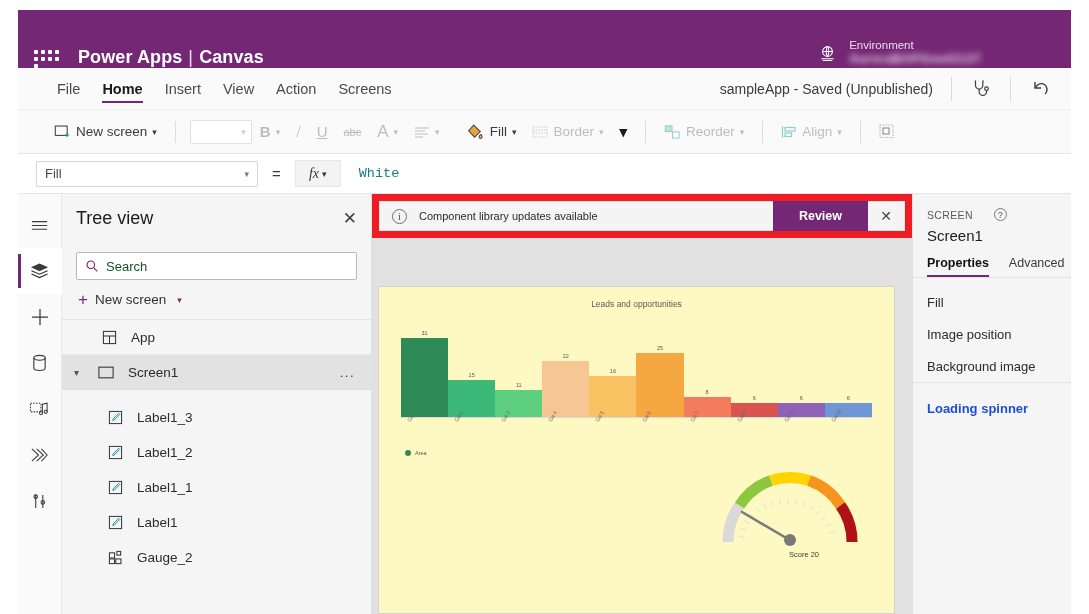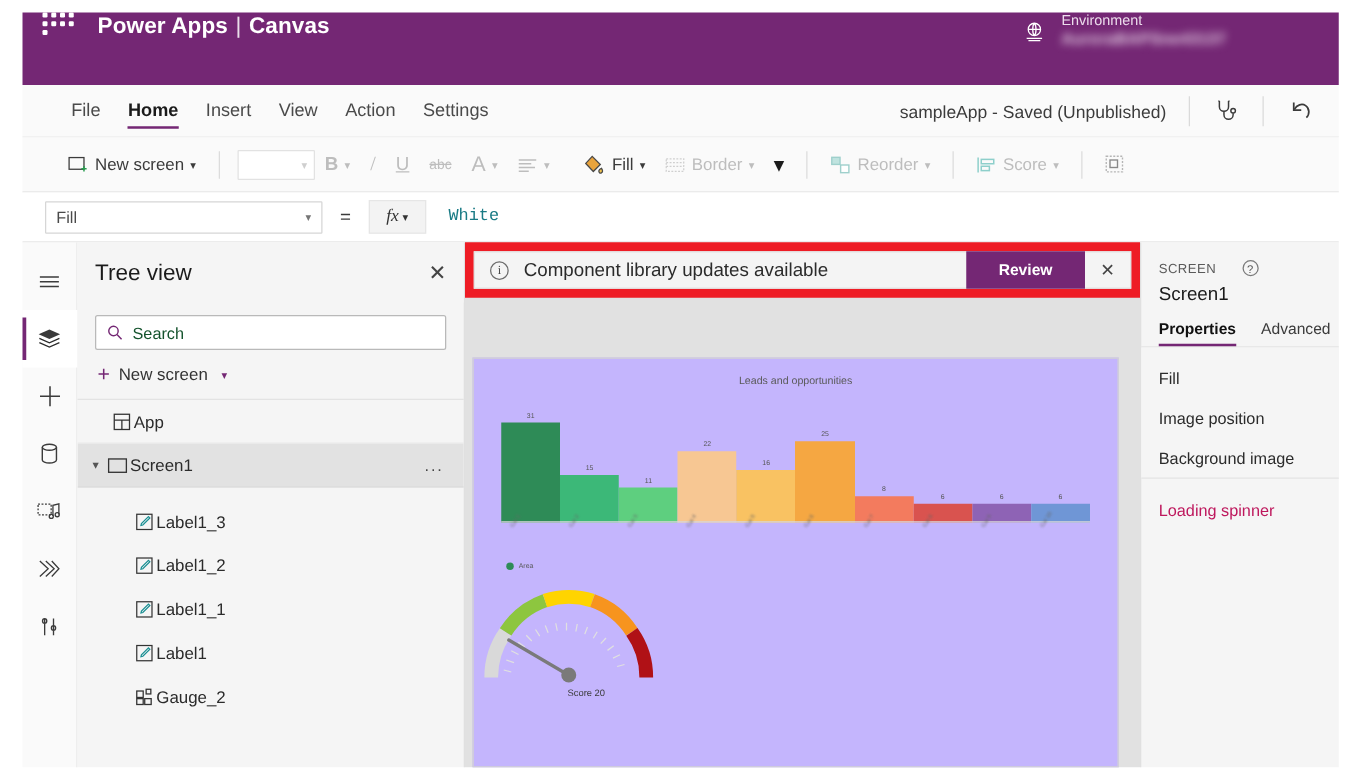--- a/index.html
+++ b/index.html
@@ -7,21 +7,21 @@
     width: 1089px; height: 614px;
     font-family: "Liberation Sans", sans-serif;
     background: #ffffff;
     overflow: hidden;
   }
   .app { position: relative; width: 1089px; height: 614px; background:#ffffff; }
 
   
   .topbar {
     position:absolute; left:18px; top:10px; width:1053px; height:58px;
-    background:#742774; display:flex; align-items:flex-start;
+    background:#742774; display:flex; align-items:flex-end;
   }
   .waffle { width:34px; margin-left:16px; display:flex; flex-wrap:wrap;
             gap:3px; width:26px; }
   .waffle i { display:block; width:4px; height:4px; background:#fff; border-radius:1px; }
   .brand { color:#fff; font-size:18px; font-weight:bold; margin-left:18px; letter-spacing:.1px; }
   .brand .sep { font-weight:300; opacity:.85; margin:0 6px; }
   .brand .sub { font-weight:bold; }
   .env-wrap { margin-left:auto; display:flex; align-items:center; gap:12px; margin-right:90px; }
   .globe-icon { color:#fff; }
   .env-txt { line-height:1.25; }
@@ -137,37 +137,37 @@
     display:flex; align-items:center; gap:7px; padding:0 8px;
   }
   .tv-search .ph { font-size:13px; color:#14532d; }
   .tv-newscreen {
     display:flex; align-items:center; gap:7px; padding:5px 16px 11px 16px;
     font-size:13.5px; color:#333; border-bottom:1px solid #e3e3e3;
   }
   .plus-pur { color:#742774; font-size:17px; line-height:1; }
   .tv-list { flex:1; overflow:hidden; }
   .tv-row {
-    height:35px; display:flex; align-items:center; gap:2px;
+    height:35px; display:flex; align-items:center; gap:14px;
     font-size:13.5px; color:#2b2b2b; padding-left:16px;
     border-bottom:1px solid #e9e9e9;
   }
   .tv-row.screen-row { background:#e2e2e2; padding-left:12px; border-bottom:1px solid #dcdcdc; }
   .tv-row.child { padding-left:46px; border-bottom:none; height:35px;align-items:flex-end; }
   .tv-ellipsis { margin-left:auto; margin-right:16px; color:#444; letter-spacing:1.5px; font-size:13px; }
   .chev { font-size:10px; color:#555; width:10px; }
 
   
   .canvas-area {
     position:absolute; left:372px; top:194px; width:540px; height:420px;
     background:#e1e1e1;
   }
   .canvas-screen {
     position:absolute; left:6px; top:92px; width:517px; height:328px;
-    background:#c4b5fd; border:1px solid #d2d2d2;
+    background:#fef9c3; border:1px solid #d2d2d2;
   }
   .chart-title { text-align:center; font-size:8.5px; color:#5a5a5a; margin-top:12px;
                  filter: blur(.25px); }
   .plot { position:relative; margin:14px 22px 0 22px; height:95px; }
   .bars { position:absolute; left:0; right:0; bottom:0; height:80px;
           display:flex; align-items:flex-end; }
   .bar { flex:1; position:relative; }
   .bar .val {
     position:absolute; bottom:100%; left:0; right:0; text-align:center;
     font-size:5.5px; color:#555; margin-bottom:2px;
@@ -175,40 +175,40 @@
   .axisline { position:absolute; left:0; right:0; bottom:0; height:1px; background:#d8d8d8; }
   .xlabels { position:relative; margin:2px 22px 0 22px; height:28px; display:flex; }
   .xlab {
     flex:1; font-size:4.6px; color:#666; transform:rotate(-58deg);
     transform-origin:left top; white-space:nowrap; filter:blur(.7px);
     margin-left:6px;
   }
   .legend { display:flex; align-items:center; gap:4px; margin-left:26px; margin-top:2px; }
   .legend .dot { width:6px; height:6px; border-radius:50%; background:#2e8b57; }
   .legend .lt { font-size:5.5px; color:#555; }
-  .gauges { display:flex; justify-content:space-between; gap:24px; margin-top:6px; }
+  .gauges { display:flex; justify-content:flex-end; gap:24px; margin-top:6px; }
   .gauge-box { width:180px; text-align:center; }
   .gauge-cap { font-size:7.5px; color:#3b3b3b; margin-top:2px; }
 
   
   .notif-outer {
     position:absolute; left:372px; top:194px; width:540px; height:44px;
     border:2.5px solid #ee1c25; background:#ee1c25;
   }
   .notif {
     position:absolute; left:5px; top:5px; right:5px; bottom:5px;
     background:#f4f4f4; border:1px solid #e2e2e2;
     display:flex; align-items:center; padding-left:12px;
   }
   .notif .info {
     width:15px; height:15px; border:1.2px solid #6b6b6b; border-radius:50%;
     font-size:10px; color:#4a4a4a; display:flex; align-items:center;
     justify-content:center; font-family:"Liberation Serif", serif; flex:0 0 auto;
   }
-  .notif .msg { font-size:15px; color:#2b2b2b; margin-left:12px; }
+  .notif .msg { font-size:11px; color:#2b2b2b; margin-left:12px; }
   .notif .review {
     margin-left:auto; background:#742774; color:#fff; font-size:12.5px;
     font-weight:bold; height:30px; padding:0 26px; display:flex;
     align-items:center; justify-content:center; border:none;
     font-family:"Liberation Sans", sans-serif;
   }
   .notif .xbtn { width:36px; display:flex; align-items:center; justify-content:center;
                  color:#444; font-size:14px; }
 
   
@@ -228,21 +228,21 @@
   .props-name { padding:6px 0 0 14px; font-size:15px; color:#1b1b1b; }
   .props-tabs { display:flex; padding:12px 0 0 14px; border-bottom:1px solid #e3e3e3; }
   .props-tab { font-size:12.5px; color:#3b3b3b; padding-bottom:7px; position:relative; margin-right:20px; }
   .props-tab.active { font-weight:bold; color:#111; }
   .props-tab.active::after {
     content:""; position:absolute; left:0; right:0; bottom:0; height:2.5px; background:#742774;
   }
   .props-body { background:#f5f5f5; padding-top:8px; border-bottom:1px solid #e3e3e3; }
   .props-row { height:32px; display:flex; align-items:center; padding-left:14px;
                font-size:13px; color:#2b2b2b; }
-  .props-foot { padding:18px 0 0 14px; font-size:13px; color:#be185d; flex:1; }
+  .props-foot { padding:18px 0 0 14px; font-size:13px; color:#1d4ed8; flex:1;font-weight:bold; }
 
   svg { display:block; }
 </style>
 </head>
 <body>
 
 <div class="app">
 
   <div class="topbar">
     <div class="waffle">
@@ -273,21 +273,21 @@
       </span>
     </div>
   </div>
 
   <div class="menubar">
     <div class="menu-item">File</div>
     <div class="menu-item active">Home</div>
     <div class="menu-item">Insert</div>
     <div class="menu-item">View</div>
     <div class="menu-item">Action</div>
-    <div class="menu-item">Settings</div>
+    <div class="menu-item">Screens</div>
 
     <div class="save-status">sampleApp - Saved (Unpublished)</div>
     <div class="mb-divider"></div>
     <div class="mb-icon">
       <svg width="22" height="22" viewBox="0 0 24 24" fill="none" stroke="#3b3b3b" stroke-width="1.3">
         <path d="M6 3v5a4 4 0 0 0 8 0V3"></path>
         <path d="M6 3h-.8M14 3h.8"></path>
         <path d="M10 12v3a4 4 0 0 0 8 0v-1.2"></path>
         <circle cx="18" cy="11.6" r="2"></circle>
       </svg>
@@ -378,21 +378,21 @@
     </div>
     <div class="tb-sep"></div>
     <div class="tb-btn dim">
       <span>
         <svg width="16" height="14" viewBox="0 0 16 14" fill="none" stroke="#8ecfcb" stroke-width="1.2">
           <path d="M1.5 1v12"></path>
           <rect x="4" y="2.5" width="10" height="3.5"></rect>
           <rect x="4" y="8" width="6.5" height="3.5"></rect>
         </svg>
       </span>
-      <span>Score</span>
+      <span>Align</span>
       <span class="caret">▾</span>
     </div>
     <div class="tb-sep"></div>
     <div class="tb-btn dim">
       <span>
         <svg width="16" height="15" viewBox="0 0 16 15" fill="none" stroke="#b5b5b5" stroke-width="1.1" stroke-dasharray="1.6 1.2">
           <rect x="1" y="1" width="13" height="12.5"></rect>
           <rect x="4" y="4" width="6" height="6" stroke-dasharray="0" stroke="#8a8a8a"></rect>
         </svg>
       </span>

